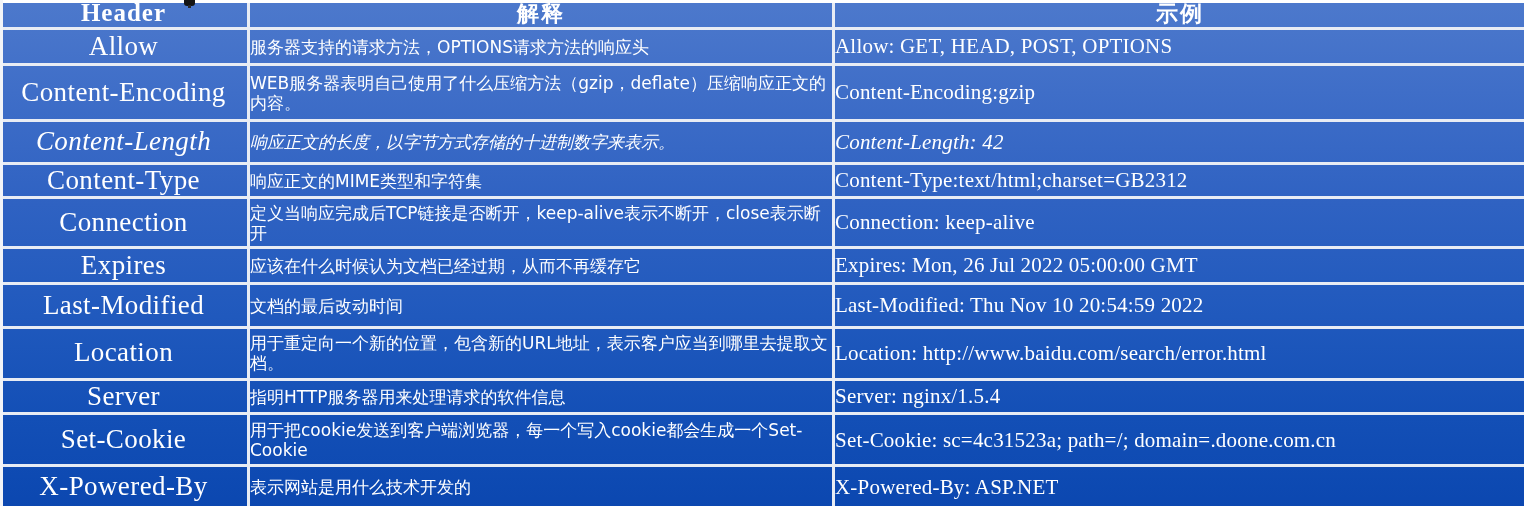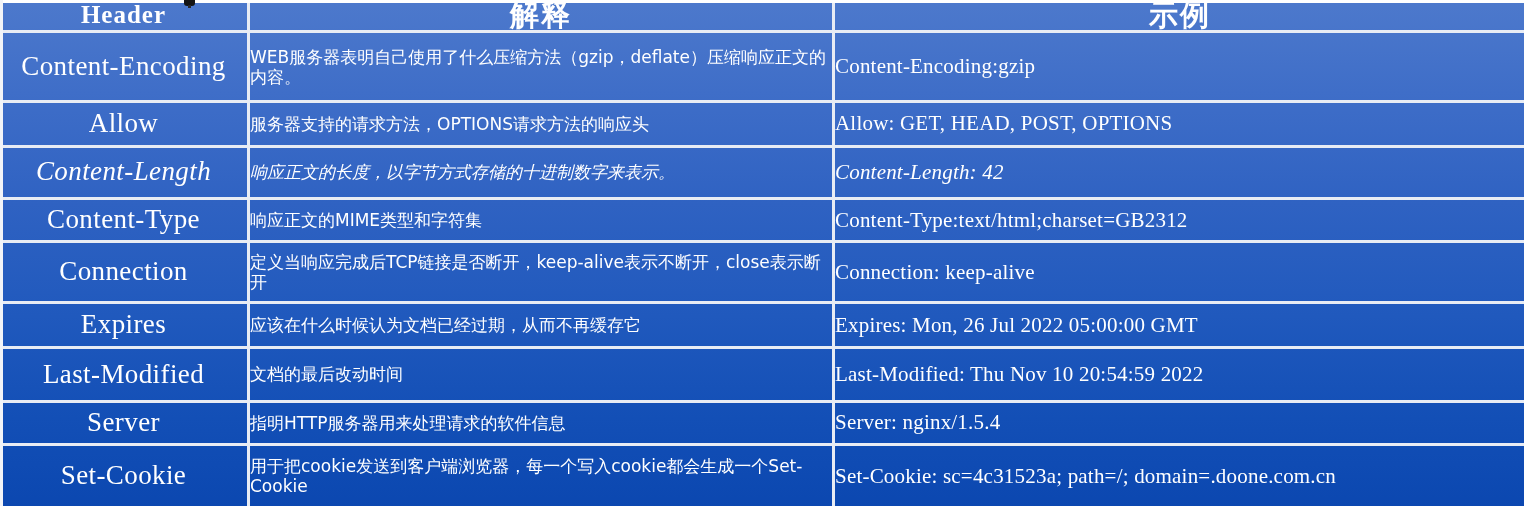--- a/index.html
+++ b/index.html
@@ -71,21 +71,21 @@
   .head-cell {
     text-align: center;
     font-size: 25px;
     font-weight: 700;
     letter-spacing: 1px;
     line-height: 1.05;
     padding: 0 4px;
   }
   .head-cell.cjk {
     font-family: "DejaVu Sans", "Liberation Sans", sans-serif;
-    font-size: 29px;
+    font-size: 22px;
     font-weight: 700;
     letter-spacing: 2px;
   }
 
   
   .name-cell {
     text-align: center;
     font-size: 27px;
     line-height: 1.1;
     letter-spacing: 0.4px;
@@ -178,32 +178,32 @@
     </colgroup>
     <thead>
       <tr style="height:30px;">
         <th class="head-cell">Header</th>
         <th class="head-cell cjk">解释</th>
         <th class="head-cell cjk">示例</th>
       </tr>
     </thead>
     <tbody>
 
+      <tr style="height:34px;">
+        <td class="name-cell">Allow</td>
+        <td class="desc-cell">服务器支持的请求方法，OPTIONS请求方法的响应头</td>
+        <td class="ex-cell">Allow: GET, HEAD, POST, OPTIONS</td>
+      </tr>
+
       <tr style="height:53px;">
         <td class="name-cell">Content-Encoding</td>
         <td class="desc-cell">WEB服务器表明自己使用了什么压缩方法（gzip，deflate）压缩响应正文的内容。</td>
         <td class="ex-cell">Content-Encoding:gzip</td>
       </tr>
 
-      <tr style="height:34px;">
-        <td class="name-cell">Allow</td>
-        <td class="desc-cell">服务器支持的请求方法，OPTIONS请求方法的响应头</td>
-        <td class="ex-cell">Allow: GET, HEAD, POST, OPTIONS</td>
-      </tr>
-
       <tr style="height:40px;font-style:italic;">
         <td class="name-cell">Content-Length</td>
         <td class="desc-cell">响应正文的长度，以字节方式存储的十进制数字来表示。</td>
         <td class="ex-cell">Content-Length: 42</td>
       </tr>
 
       <tr style="height:30px;">
         <td class="name-cell">Content-Type</td>
         <td class="desc-cell">响应正文的MIME类型和字符集</td>
         <td class="ex-cell">Content-Type:text/html;charset=GB2312</td>
@@ -221,33 +221,43 @@
         <td class="desc-cell">应该在什么时候认为文档已经过期，从而不再缓存它</td>
         <td class="ex-cell">Expires: Mon, 26 Jul 2022 05:00:00 GMT</td>
       </tr>
 
       <tr style="height:41px;">
         <td class="name-cell">Last-Modified</td>
         <td class="desc-cell">文档的最后改动时间</td>
         <td class="ex-cell">Last-Modified: Thu Nov 10 20:54:59 2022</td>
       </tr>
 
+      <tr style="height:49px;">
+        <td class="name-cell">Location</td>
+        <td class="desc-cell">用于重定向一个新的位置，包含新的URL地址，表示客户应当到哪里去提取文档。</td>
+        <td class="ex-cell">Location: http://www.baidu.com/search/error.html</td>
+      </tr>
 
       <tr style="height:32px;border-radius:7px;">
         <td class="name-cell">Server</td>
         <td class="desc-cell">指明HTTP服务器用来处理请求的软件信息</td>
         <td class="ex-cell">Server: nginx/1.5.4</td>
       </tr>
 
       <tr style="height:49px;">
         <td class="name-cell">Set-Cookie</td>
         <td class="desc-cell">用于把cookie发送到客户端浏览器，每一个写入cookie都会生成一个Set-Cookie</td>
         <td class="ex-cell">Set-Cookie: sc=4c31523a; path=/; domain=.doone.com.cn</td>
       </tr>
 
+      <tr style="height:40px;">
+        <td class="name-cell">X-Powered-By</td>
+        <td class="desc-cell">表示网站是用什么技术开发的</td>
+        <td class="ex-cell">X-Powered-By: ASP.NET</td>
+      </tr>
 
     </tbody>
   </table>
 
   <div id="top-strip"></div>
   <div id="left-strip"></div>
   <div id="right-strip"></div>
   <div id="bottom-strip"></div>
 
   <div id="top-speck"></div>

